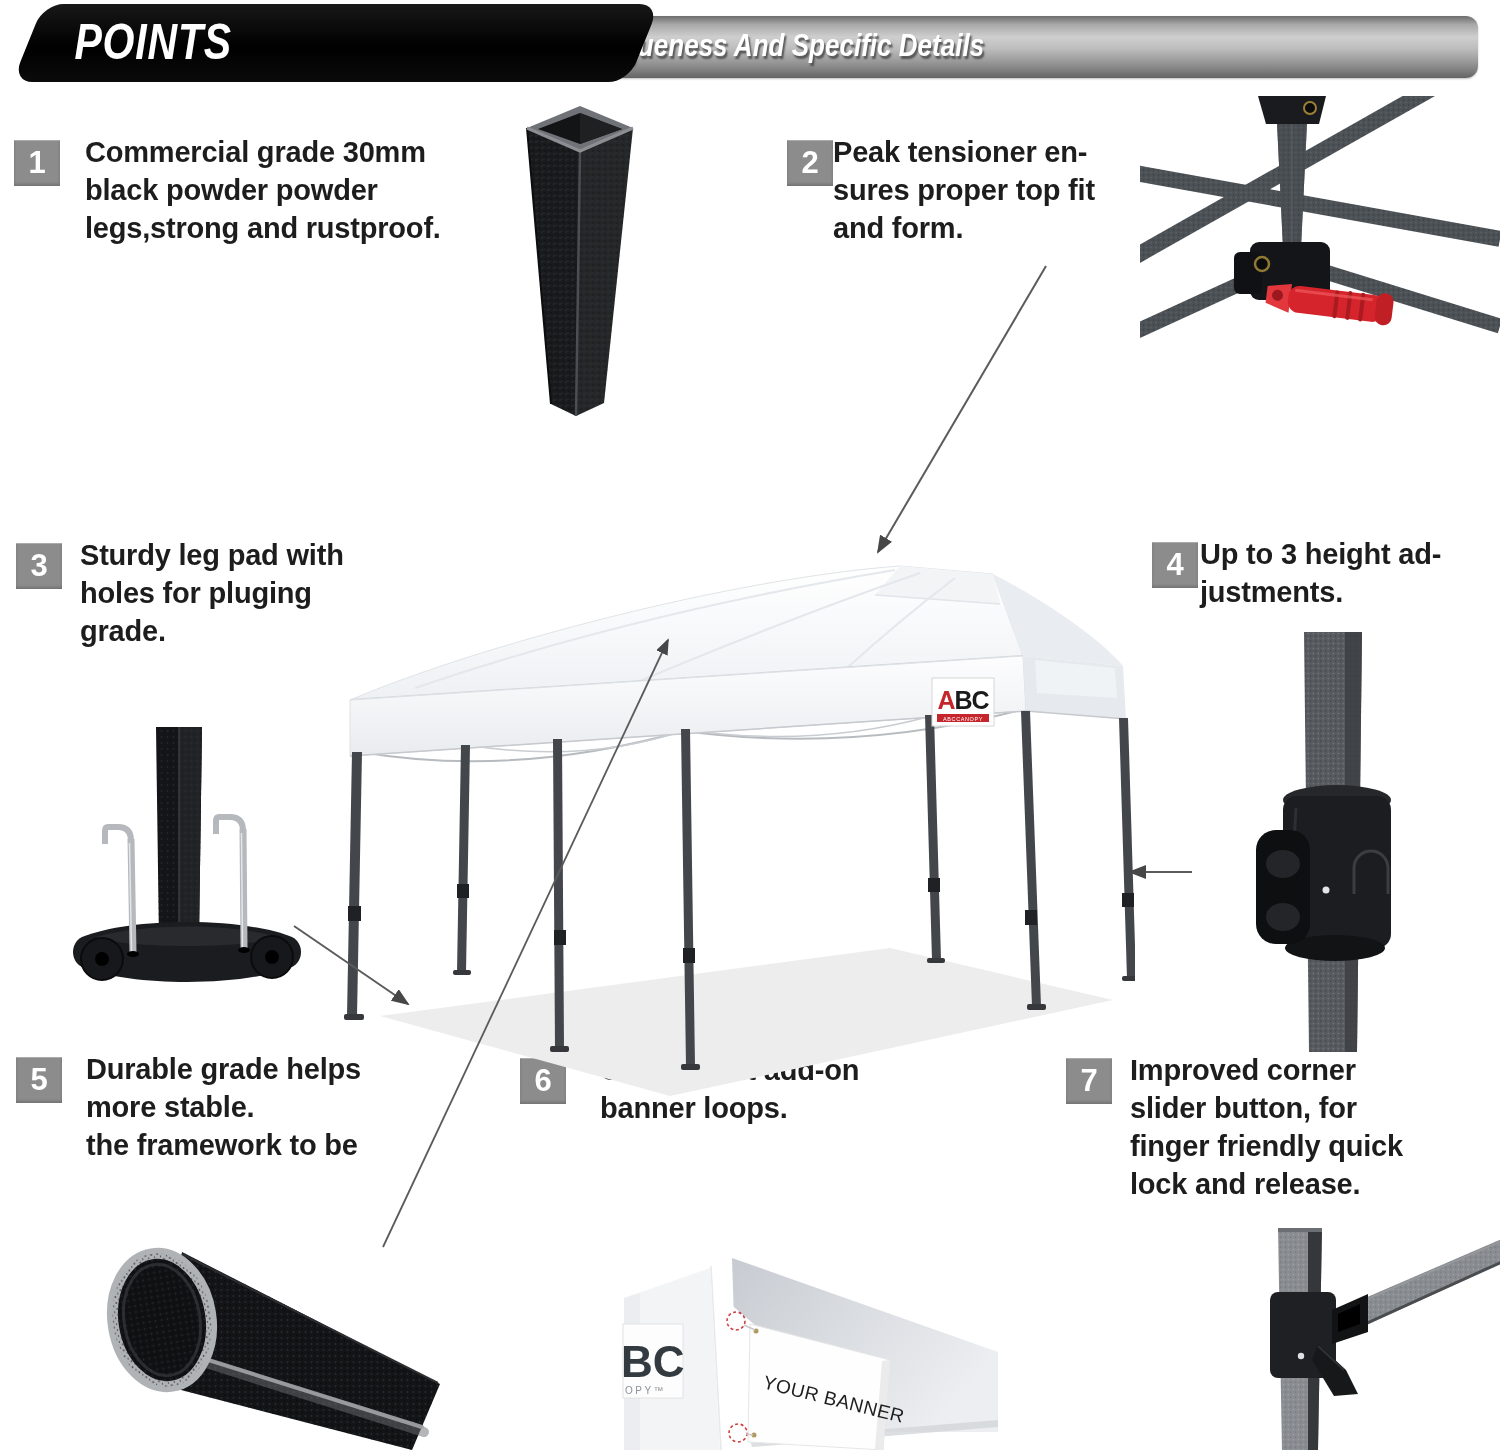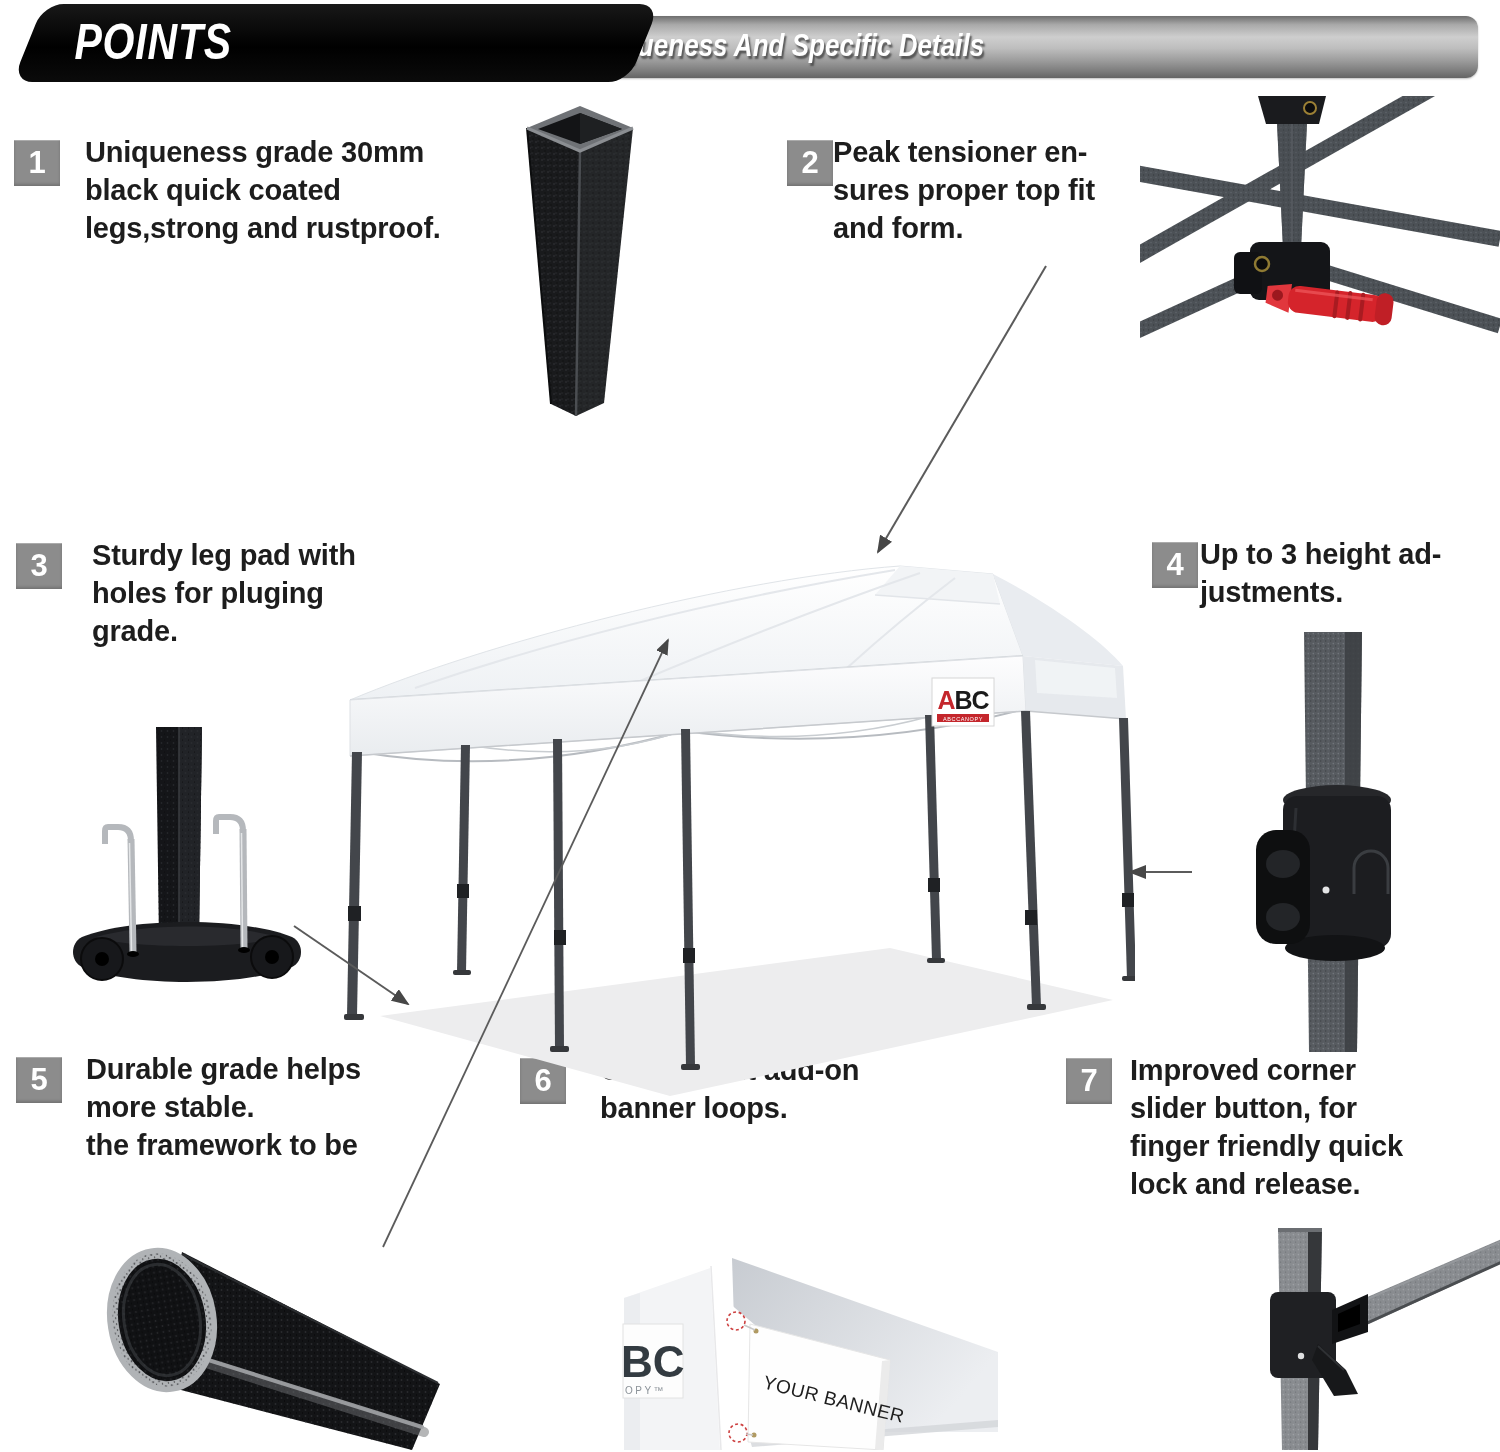--- a/index.html
+++ b/index.html
@@ -26,21 +26,21 @@
   .feature{position:absolute;display:flex;align-items:flex-start;}
   .badge{width:46px;height:46px;margin-top:7px;flex:0 0 46px;
     background:var(--badge-gray,#8c8c8c);color:#fff;
     display:flex;align-items:center;justify-content:center;
     font-size:31px;font-weight:700;
     box-shadow:inset 0 1px 0 rgba(255,255,255,.28), inset 0 -2px 3px rgba(0,0,0,.18);}
   .ftext{color:#1d1d1d;font-weight:700;font-size:29px;line-height:38px;letter-spacing:-.2px;white-space:nowrap;}
   .ftext span{display:block;}
   .f1{left:14px;top:133px;}  .f1 .ftext{margin-left:25px;}
   .f2{left:787px;top:133px;} .f2 .ftext{}
-  .f3{left:16px;top:536px;}  .f3 .ftext{margin-left:30px;}
+  .f3{left:16px;top:536px;}  .f3 .ftext{margin-left:18px;}
   .f4{left:1152px;top:535px;}.f4 .ftext{margin-left:2px;}
   .f5{left:16px;top:1050px;} .f5 .ftext{margin-left:24px;}
   .f6{left:520px;top:1051px;}.f6 .ftext{margin-left:34px;}
   .f7{left:1066px;top:1051px;}.f7 .ftext{margin-left:18px;}
 
   
   .illus{position:absolute;}
   .illus svg{display:block;width:100%;height:100%;}
   .img-tube{left:505px;top:98px;width:150px;height:330px;}
   .img-tensioner{left:1140px;top:96px;width:360px;height:290px;}
@@ -60,22 +60,22 @@
   <div class="title-bar">
     <div class="title-text">Uniqueness And Specific Details</div>
   </div>
   <div class="points-shape">
     <div class="points-label">POINTS</div>
   </div>
 
   <div class="feature f1">
     <div class="badge">1</div>
     <div class="ftext">
-      <span>Uniqueness grade 30mm</span>
-      <span>black quick coated</span>
+      <span>Commercial grade 30mm</span>
+      <span>black powder powder</span>
       <span>legs,strong and rustproof.</span>
     </div>
   </div>
   <div class="feature f2">
     <div class="badge">2</div>
     <div class="ftext">
       <span>Peak tensioner en-</span>
       <span>sures proper top fit</span>
       <span>and form.</span>
     </div>

